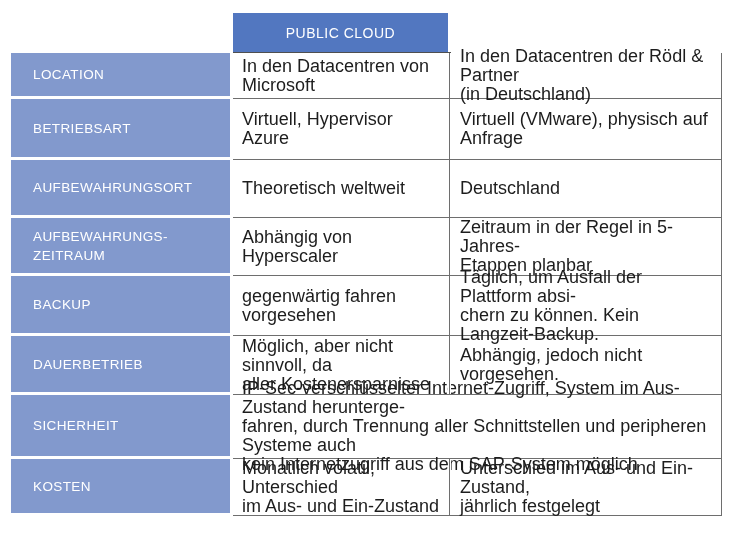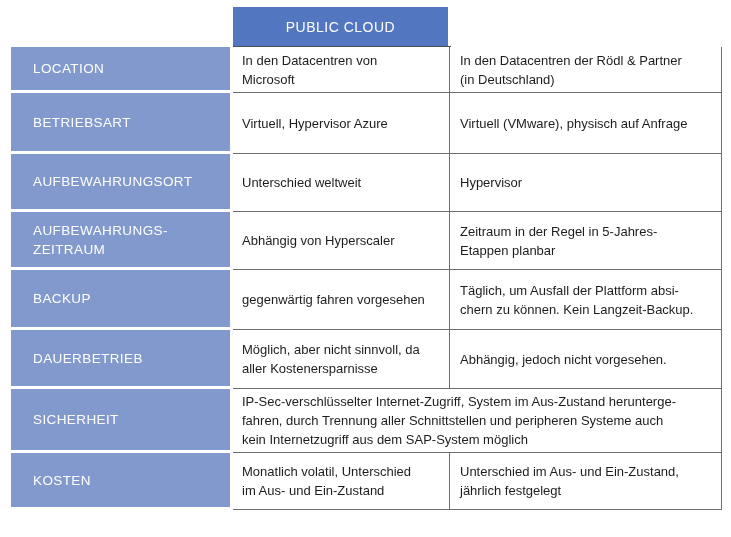--- a/index.html
+++ b/index.html
@@ -7,21 +7,21 @@
     --label-blue:#8299cd;
     --border-gray:#6e6e6e;
     --header-border:#4f4f4f;
     --text-color:#1d1d1d;
   }
   *{margin:0;padding:0}
   body{
     width:731px;height:537px;background:#ffffff;overflow:hidden;
     font-family:"Liberation Sans", sans-serif;
   }
-  .table{margin:7px 0 0 11px;width:711px}
+  .table{margin:13px 0 0 11px;width:711px}
   .hrow{display:flex;height:40px}
   .spacer{width:219px}
   .lgap{width:3px;background:#fff}
   .hcell{
     background:var(--header-blue);color:#ffffff;
     display:flex;align-items:center;justify-content:center;
     font-size:14px;letter-spacing:.5px;
     box-sizing:border-box;border-bottom:1px solid var(--header-border);
   }
   .hcell.public{width:215px}
@@ -32,21 +32,21 @@
     width:219px;background:var(--label-blue);color:#ffffff;
     display:flex;align-items:center;
     padding-left:22px;box-sizing:border-box;
     font-size:13.5px;letter-spacing:.4px;line-height:19px;
     border-bottom:3px solid #ffffff;white-space:pre-line;
   }
   .cgap{width:3px;background:#fff}
   .cell{
     box-sizing:border-box;border-bottom:1px solid var(--border-gray);
     display:flex;align-items:center;
-    font-size:13px;line-height:19px;color:var(--text-color);
+    font-size:18px;line-height:19px;color:var(--text-color);
     white-space:pre-line;padding:0 6px 0 9px;
   }
   .cell.public{width:215px}
   .cell.private{width:271px;border-right:1px solid var(--border-gray)}
   .cell.full{width:489px;border-right:1px solid var(--border-gray)}
   .vdiv{width:3px;box-sizing:border-box;border-bottom:1px solid var(--border-gray);position:relative;background:#fff}
   .vdiv::after{content:"";position:absolute;left:1px;top:0;bottom:0;width:1px;background:var(--border-gray)}
 </style>
 </head>
 <body>
@@ -74,23 +74,23 @@
     <div class="lcell">BETRIEBSART</div>
     <div class="cgap"></div>
     <div class="cell public">Virtuell, Hypervisor Azure</div>
     <div class="vdiv"></div>
     <div class="cell private">Virtuell (VMware), physisch auf Anfrage</div>
   </div>
 
   <div class="row" style="height:58px">
     <div class="lcell">AUFBEWAHRUNGSORT</div>
     <div class="cgap"></div>
-    <div class="cell public">Unterschied weltweit</div>
+    <div class="cell public">Theoretisch weltweit</div>
     <div class="vdiv"></div>
-    <div class="cell private">Hypervisor</div>
+    <div class="cell private">Deutschland</div>
   </div>
 
   <div class="row" style="height:58px">
     <div class="lcell">AUFBEWAHRUNGS-
 ZEITRAUM</div>
     <div class="cgap"></div>
     <div class="cell public">Abhängig von Hyperscaler</div>
     <div class="vdiv"></div>
     <div class="cell private">Zeitraum in der Regel in 5-Jahres-
 Etappen planbar</div>

